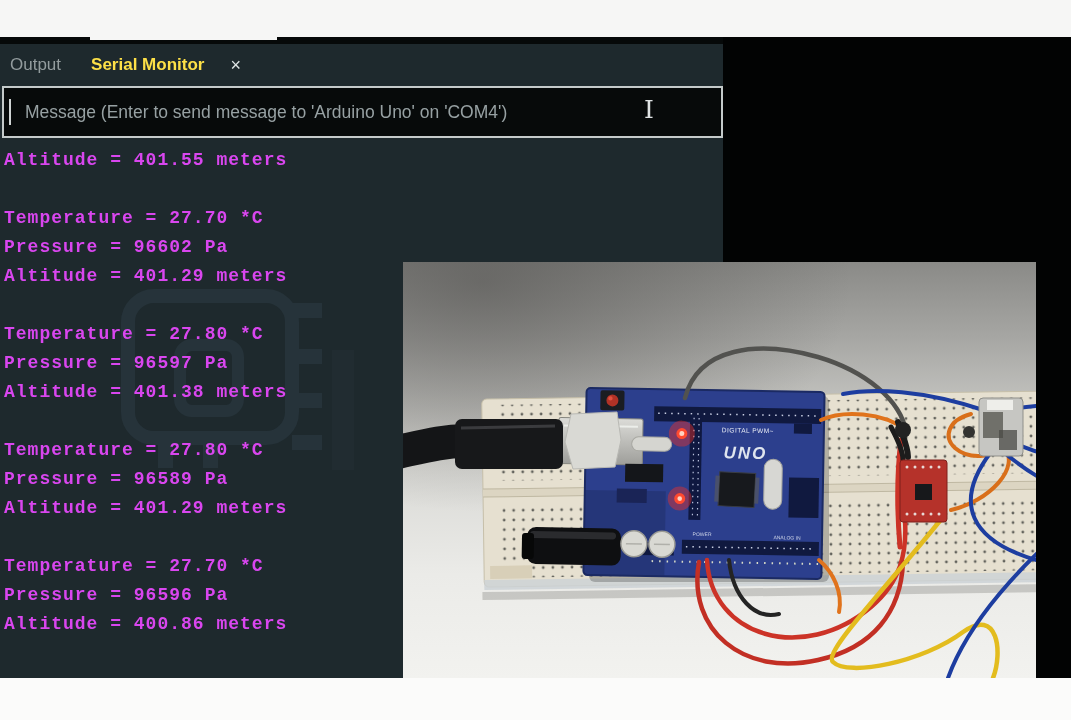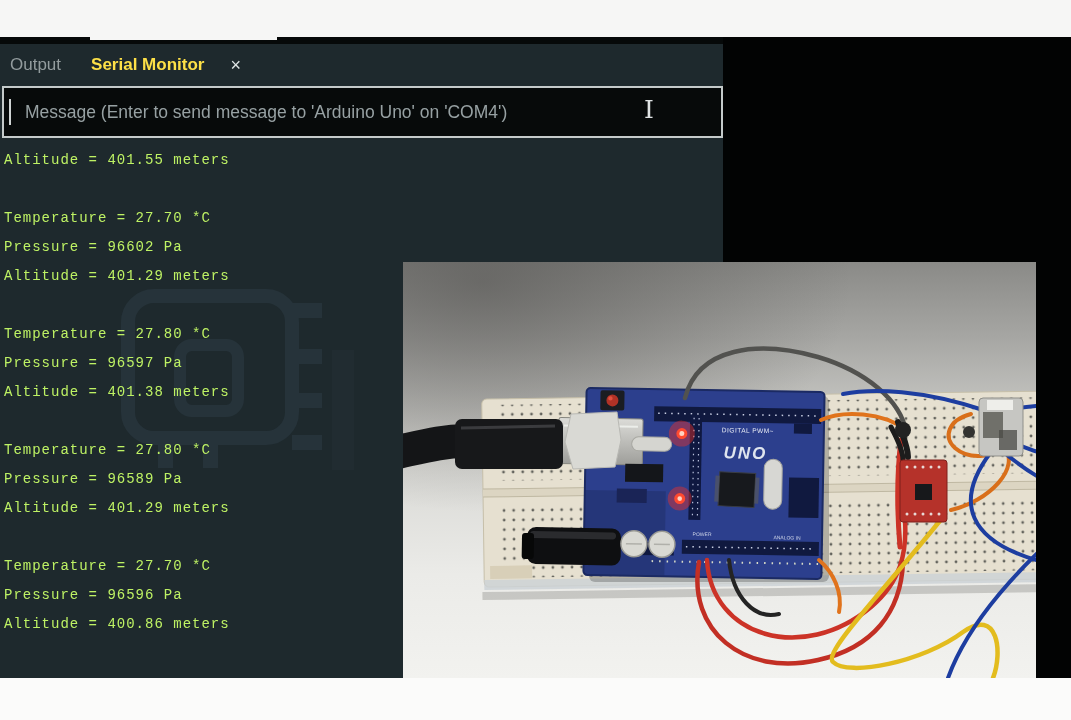--- a/index.html
+++ b/index.html
@@ -34,22 +34,22 @@
   .msg-input::placeholder{color:#97a1a3;opacity:1;}
   .caret{position:absolute;left:5px;top:11px;width:2px;height:26px;background:#d0d5d5;}
   .ibeam{
     position:absolute;left:640px;top:7px;color:#dfe3e4;
     font-family:"DejaVu Serif",serif;font-size:25px;font-weight:normal;
   }
   .watermark{position:absolute;left:100px;top:240px;}
   .console{
     position:absolute;left:4px;top:109px;width:400px;
     font-family:"Liberation Mono","DejaVu Sans Mono",monospace;
-    font-weight:normal;font-size:14px;letter-spacing:1px;
-    color:#bef264;line-height:29px;white-space:pre;
+    font-weight:bold;font-size:18px;letter-spacing:1px;
+    color:#d946ef;line-height:29px;white-space:pre;
   }
   .console-line{height:29px;}
 
   
   .photo{position:absolute;left:403px;top:262px;width:633px;height:416px;overflow:hidden;}
 </style>
 </head>
 <body>
 
 <div class="screen">

